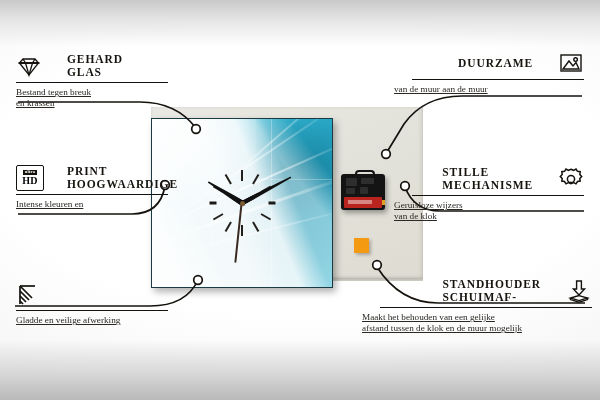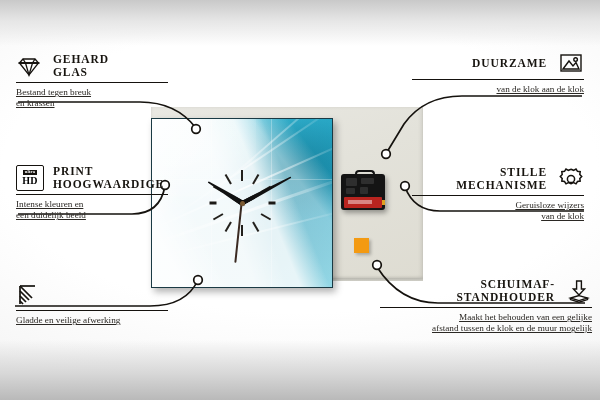--- a/index.html
+++ b/index.html
@@ -83,25 +83,25 @@
   .bat-band{position:absolute;left:4px;top:3px;width:24px;height:4px;background:rgba(255,255,255,.45);}
 
   .foam{position:absolute;left:203px;top:131px;width:15px;height:15px;background:#f39a12;
     box-shadow:2px 2px 3px rgba(0,0,0,.25);}
 
   
   .callout{position:absolute;}
   .co-title{font-weight:700;font-size:11.5px;letter-spacing:.9px;color:#17140f;line-height:13px;white-space:nowrap;}
   .co-rule{height:1.4px;background:#15120e;margin:3px 0 4px 0;}
   .co-sub{font-size:9.2px;line-height:11px;color:#2b2824;text-decoration:underline;}
-  .co-head{display:flex;align-items:center;gap:11px;}
+  .co-head{display:flex;align-items:center;gap:25px;}
   .co-icon{width:17px;height:26px;flex:0 0 26px;}
   .co-icon svg{display:block;width:26px;height:26px;}
   .right .co-head{justify-content:flex-end;}
-  .right .co-title,.right .co-sub{text-align:right;}
+  .right .co-title,.right .co-sub{text-align:left;}
 
   .hdbox{width:26px;height:24px;border:1.6px solid #15120e;border-radius:2px;
     display:flex;flex-direction:column;align-items:center;justify-content:center;line-height:1;}
   .hdbox .u{font-size:4.6px;font-weight:700;letter-spacing:.2px;background:#15120e;color:#fff;padding:0 2px;}
   .hdbox .h{font-size:10px;font-weight:700;letter-spacing:.2px;margin-top:1px;}
 
   svg.lines{position:absolute;left:0;top:0;width:600px;height:400px;pointer-events:none;}
 </style>
 </head>
 <body>
@@ -237,21 +237,20 @@
           <span class="h">HD</span>
         </span>
       </span>
       <span>
         <div class="co-title">PRINT</div>
         <div class="co-title">HOOGWAARDIGE</div>
       </span>
     </div>
     <div class="co-rule" style="width:152px;"></div>
     <div class="co-sub">Intense kleuren en</div>
-    <div class="co-sub">een duidelijk beeld</div>
   </div>
 
   <div class="callout left" style="left:16px;top:281px;width:180px;">
     <div class="co-head">
       <span class="co-icon">
         <svg viewBox="0 0 26 26">
             <g stroke="#15120e" stroke-width="1.7" fill="none">
           <path d="M4 5 L16 17"></path>
               <path d="M4 10 L13 19"></path>
               <path d="M4 15 L10 21"></path>
@@ -275,21 +274,21 @@
         <svg viewBox="0 0 26 26">
             <g stroke="#15120e" stroke-width="1.4" fill="none">
           <rect x="3" y="5" width="20" height="16"></rect>
           <path d="M5 19 L11 11 L15 16 L18 12.5 L21 19 Z"></path>
           <circle cx="17.6" cy="9.6" r="1.8"></circle>
         </g>
           </svg>
       </span>
     </div>
     <div class="co-rule" style="width:172px;margin-left:auto;"></div>
-    <div class="co-sub">van de klok aan de klok</div>
+    <div class="co-sub">van de muur aan de muur</div>
   </div>
 
   <div class="callout right" style="right:16px;top:166px;width:190px;">
     <div class="co-head">
       <span>
         <div class="co-title">STILLE</div>
         <div class="co-title">MECHANISME</div>
       </span>
       <span class="co-icon">
         <svg viewBox="0 0 26 26">
@@ -301,22 +300,22 @@
       </span>
     </div>
     <div class="co-rule" style="width:172px;margin-left:auto;"></div>
     <div class="co-sub">Geruisloze wijzers</div>
     <div class="co-sub">van de klok</div>
   </div>
 
   <div class="callout right" style="right:8px;top:278px;width:230px;">
     <div class="co-head">
       <span>
+        <div class="co-title">STANDHOUDER</div>
         <div class="co-title">SCHUIMAF-</div>
-        <div class="co-title">STANDHOUDER</div>
       </span>
       <span class="co-icon">
         <svg viewBox="0 0 26 26">
             <g stroke="#15120e" stroke-width="1.4" fill="none">
           <path d="M10.6 3 L15.4 3 L15.4 11 L18.6 11 L13 17 L7.4 11 L10.6 11 Z"></path>
           <path d="M13 17.6 L21.5 20 L13 22.6 L4.5 20 Z"></path>
           <path d="M4.5 20 L4.5 21.6 L13 24.2 L21.5 21.6 L21.5 20"></path>
         </g>
           </svg>
       </span>

